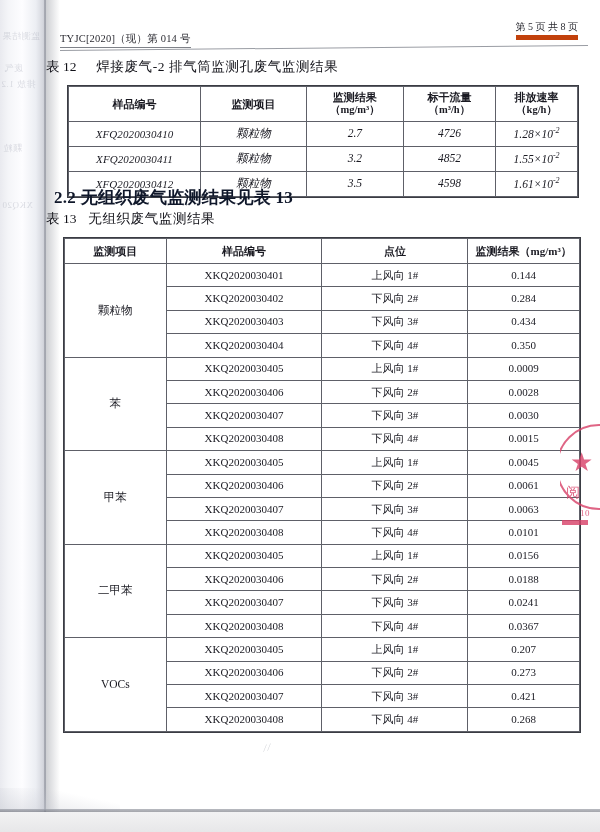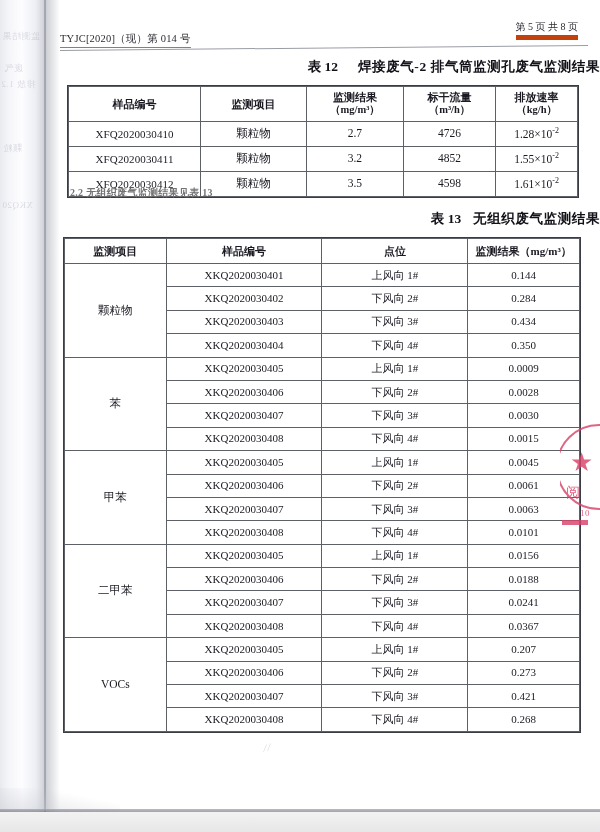--- a/index.html
+++ b/index.html
@@ -110,35 +110,35 @@
     width: 528px; height: 1px;
     background: #9a9da4;
     transform: rotate(-0.55deg);
     transform-origin: left center;
   }
 
   
   .caption {
     position: absolute;
     width: 100%;
-    text-align: right;
+    text-align: left;
     font-size: 13.5px;
-    font-weight: bold;
+    font-weight: normal;
     color: #111118;
     letter-spacing: .6px;
   }
   .caption .num { letter-spacing: 0; }
 
   
   .section-head {
     position: absolute;
-    left: 24px;
-    font-size: 10px;
+    left: 8px;
+    font-size: 17px;
     font-weight: bold;
-    color: #737373;
+    color: #0f172a;
     letter-spacing: .3px;
   }
 
   
   table.rpt {
     position: absolute;
     border-collapse: collapse;
     background: transparent;
     font-size: 11px;
     color: #1a1a22;
@@ -165,21 +165,21 @@
   }
 
   #t12 { left: 22px; top: 86px; width: 510px; }
   #t12 td { height: 24px; }
   #t12 thead td { height: 34px; }
   #t12 .c-sample { width: 132px; }
   #t12 .c-item   { width: 110px; }
   #t12 .c-result { width: 96px; }
   #t12 .c-flow   { width: 92px; }
   #t12 .c-rate   { width: 80px; }
-  #t12 tbody td { font-size: 11.5px; }
+  #t12 tbody td { font-size: 11.5px; font-style: italic; }
   #t12 tbody td.samp { font-size: 11px; letter-spacing: .1px; }
 
   #t13 { left: 18px; top: 238px; width: 516px; }
   #t13 td { height: 22.4px; }
   #t13 thead td { height: 24px; }
   #t13 .c-param  { width: 96px; }
   #t13 .c-sample { width: 150px; }
   #t13 .c-point  { width: 140px; }
   #t13 .c-result { width: 106px; }
   #t13 td.groupcell { font-size: 11.5px; }

